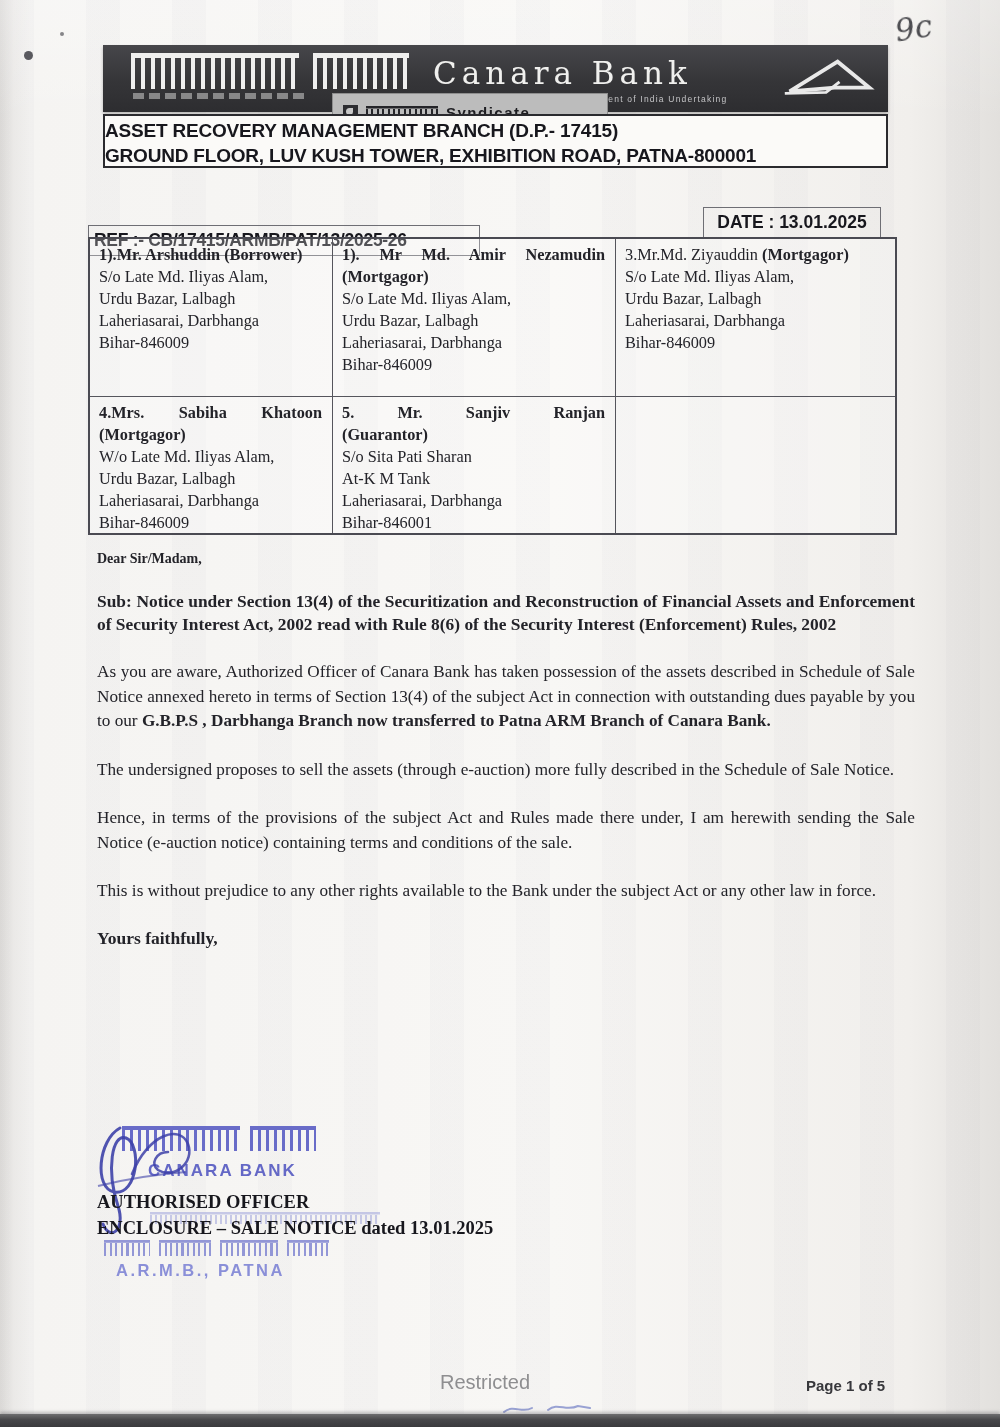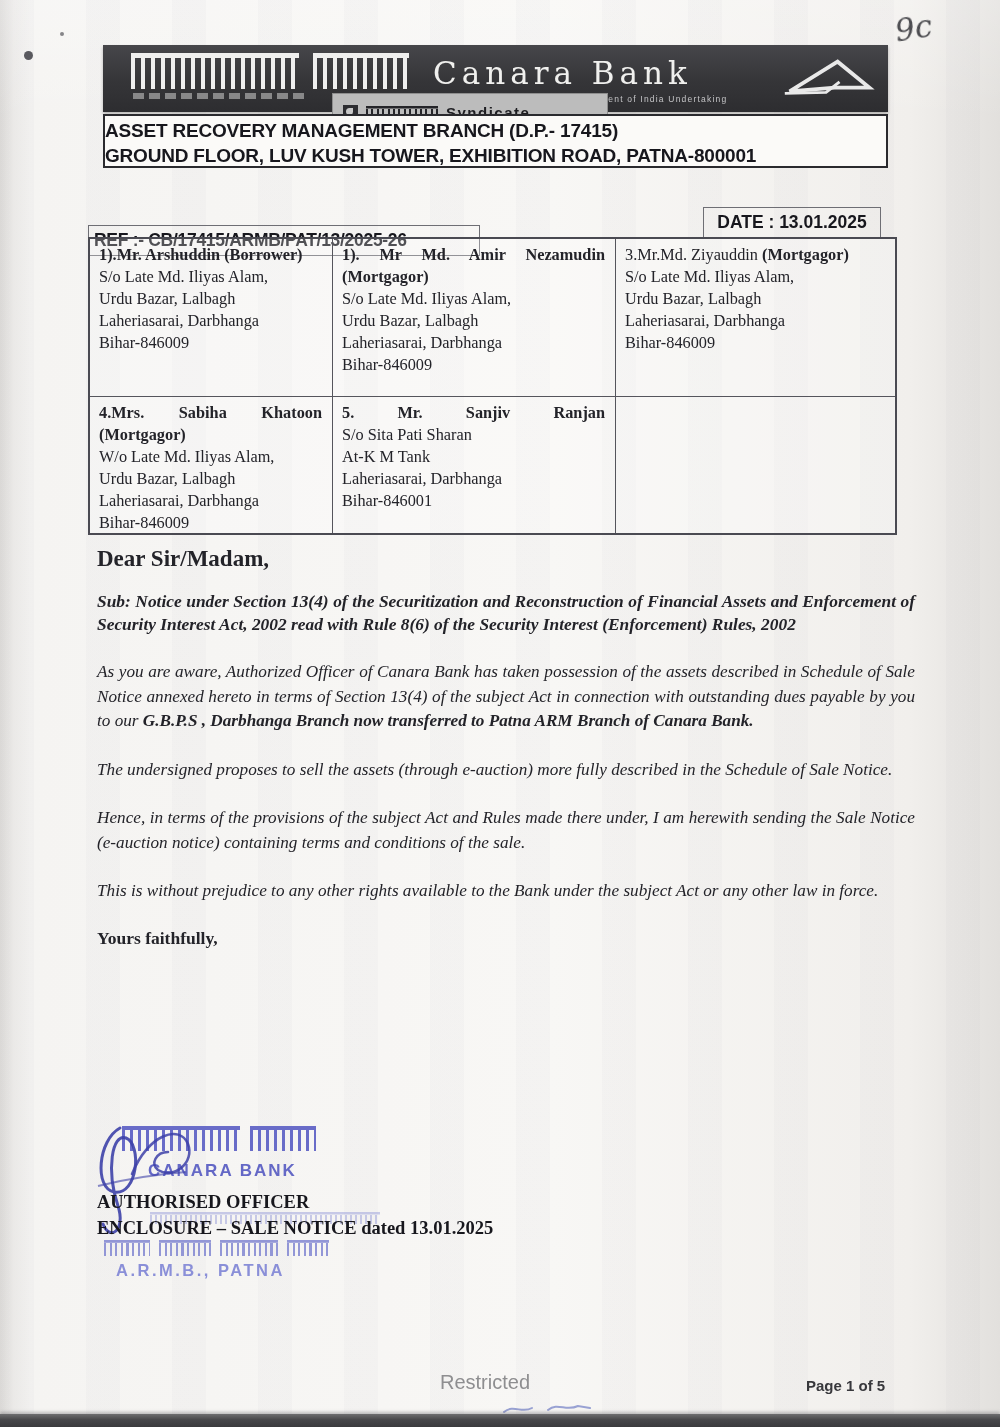--- a/index.html
+++ b/index.html
@@ -60,22 +60,22 @@
   .ptable{position:absolute;left:88px;top:237px;width:805px;display:grid;
     grid-template-columns:243px 283px 279px;grid-template-rows:158px 136px;
     border:2px solid #4a4a52;box-sizing:content-box;background:rgba(255,255,255,.25);}
   .cell{padding:5px 10px 0 9px;font-size:16.3px;line-height:22px;box-sizing:border-box;overflow:hidden;}
   .cell:nth-child(3n-1),.cell:nth-child(3n-2){border-right:1.6px solid #55555c;}
   .cell:nth-child(-n+3){border-bottom:1.6px solid #55555c;}
   .cline.just{text-align:justify;text-align-last:justify;}
 
   
   .letter{position:absolute;left:97px;top:547px;width:818px;}
-  .salutation{font-weight:700;font-size:23px;line-height:24px;margin-bottom:19px;}
-  .para{margin:0 0 24px;font-size:17.2px;line-height:24.5px;text-align:justify;font-style:italic;}
+  .salutation{font-weight:700;font-size:14px;line-height:24px;margin-bottom:19px;}
+  .para{margin:0 0 24px;font-size:17.2px;line-height:24.5px;text-align:justify;}
   .para.b{font-weight:700;line-height:23px;font-size:17.4px;}
   .closing{font-weight:700;font-size:17.5px;margin-top:9px;}
 
   
   .sig-block{position:absolute;left:90px;top:1112px;width:520px;height:180px;}
   .stamp-hindi{position:absolute;left:32px;top:14px;color:#5a5ec4;display:flex;gap:10px;opacity:.9;}
   .stamp-en{position:absolute;left:58px;top:49px;font-family:"Liberation Sans",sans-serif;
     font-weight:700;font-size:17px;letter-spacing:2px;color:#6468c6;filter:blur(.4px);}
   .sig-svg{position:absolute;left:0;top:0;}
   .auth{position:absolute;left:7px;top:80px;font-weight:700;font-size:18.5px;color:#17171d;z-index:3;}
@@ -170,20 +170,21 @@
       <div class="cell">
         <div class="cline just"><span class="b">4.Mrs. Sabiha Khatoon</span></div>
         <div class="cline"><span class="b">(Mortgagor)</span></div>
         <div class="cline"><span>W/o Late Md. Iliyas Alam,</span></div>
         <div class="cline"><span>Urdu Bazar, Lalbagh</span></div>
         <div class="cline"><span>Laheriasarai, Darbhanga</span></div>
         <div class="cline"><span>Bihar-846009</span></div>
       </div>
       <div class="cell">
         <div class="cline just"><span class="b">5. Mr. Sanjiv Ranjan</span></div>
+        <div class="cline"><span class="b">(Guarantor)</span></div>
         <div class="cline"><span>S/o Sita Pati Sharan</span></div>
         <div class="cline"><span>At-K M Tank</span></div>
         <div class="cline"><span>Laheriasarai, Darbhanga</span></div>
         <div class="cline"><span>Bihar-846001</span></div>
       </div>
       <div class="cell"></div>
     </div>
 
   <div class="letter">
     <div class="salutation">Dear Sir/Madam,</div>

